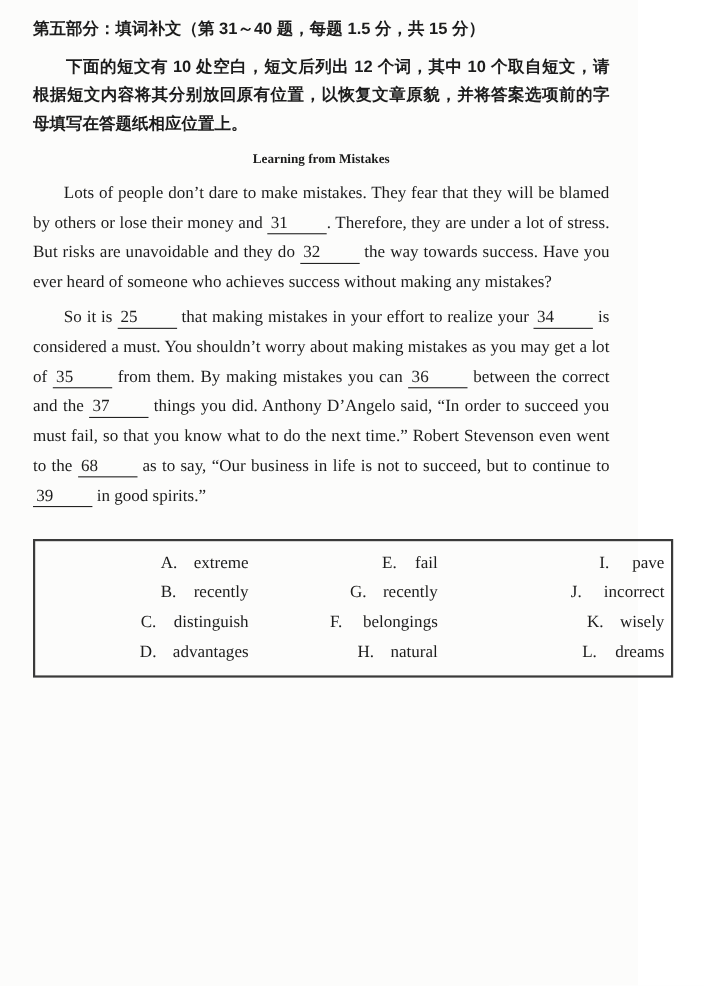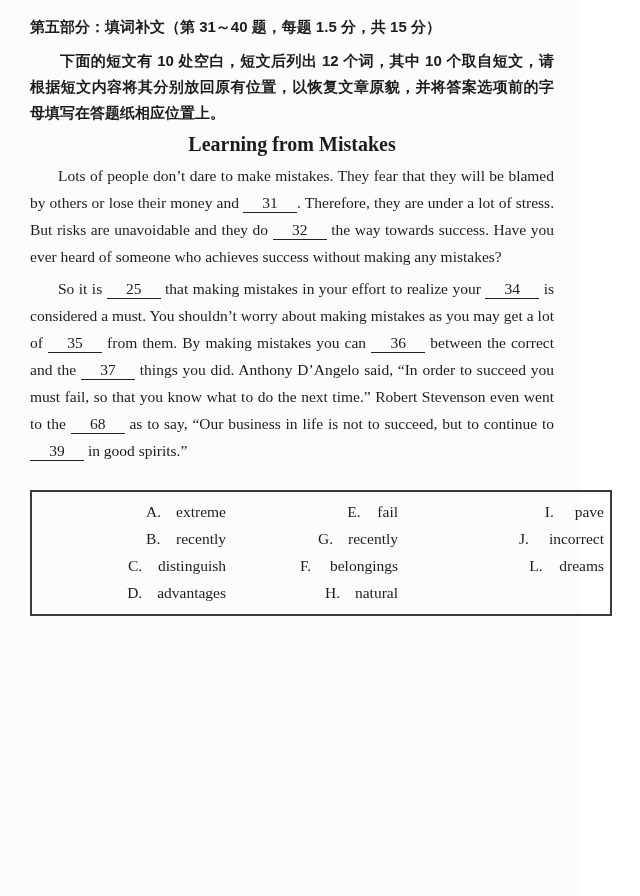--- a/index.html
+++ b/index.html
@@ -22,36 +22,36 @@
   .instructions{
     margin:8px 0 0 0;
     line-height:26px;
     text-align:justify;
     text-indent:2em;
   }
   .passage-title{
     margin:6px 0 0 0;
     text-align:center;
     font-weight:700;
-    font-size:20px;
+    font-size:12px;
     line-height:24px;
   }
   .para{
     margin:6px 0 0 0;
     line-height:27px;
     text-align:justify;
     text-indent:28px;
   }
   .para.p2{margin-top:5px;}
   .para.p3{margin-top:5px;}
   .blank{
     display:inline-block;
     min-width:48px;
     padding:0 3px;
-    text-align:center;
+    text-align:left;
     text-indent:0;
     border-bottom:1.5px solid #222;
     line-height:18px;
   }
   .word-bank{
     margin-top:26px;
     width:582px;
     box-sizing:border-box;
     border:2px solid #3a3a3a;
     padding:6px 6px 8px 22px;
@@ -104,17 +104,18 @@
     </div>
     <div class="wb-col">
       <div class="wb-item"><span class="wb-letter">E.</span><span>fail</span></div>
       <div class="wb-item"><span class="wb-letter">G.</span><span>recently</span></div>
       <div class="wb-item"><span class="wb-letter">F.</span><span>belongings</span></div>
       <div class="wb-item"><span class="wb-letter">H.</span><span>natural</span></div>
     </div>
     <div class="wb-col">
       <div class="wb-item"><span class="wb-letter">I.</span><span>pave</span></div>
       <div class="wb-item"><span class="wb-letter">J.</span><span>incorrect</span></div>
+      <div class="wb-item"><span class="wb-letter">K.</span><span>wisely</span></div>
       <div class="wb-item"><span class="wb-letter">L.</span><span>dreams</span></div>
     </div>
   </div>
 
 </div>
 
 </body></html>

